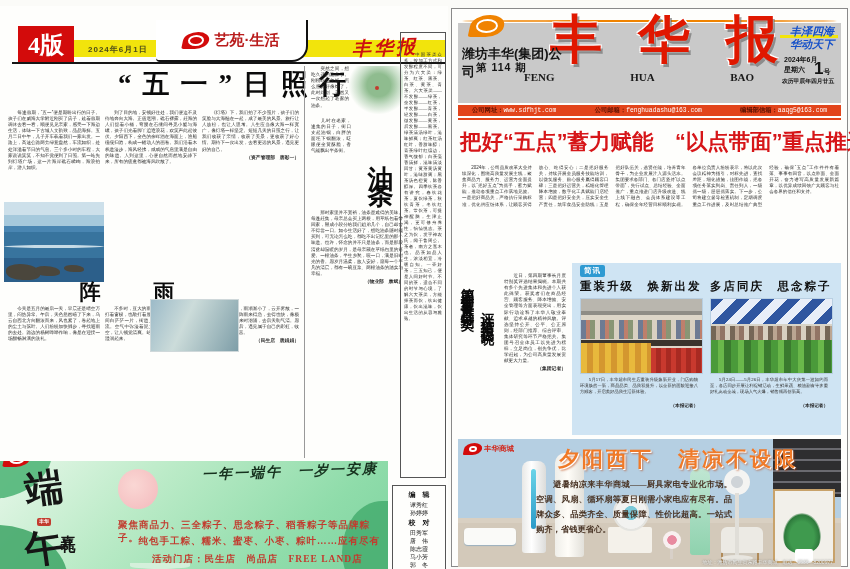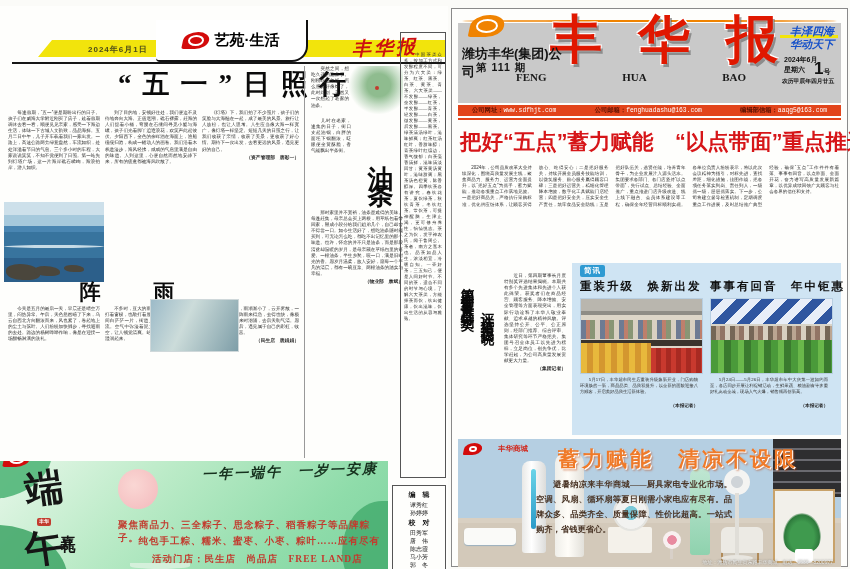--- a/index.html
+++ b/index.html
@@ -9,21 +9,21 @@
   .page-right{left:451px;top:8px;width:397px;height:559px;background:#fefefc;border:1px solid #8a8a8a;box-sizing:border-box;}
 
   
   .yellow-bar{left:12px;top:34px;width:433px;height:17px;background:#f2e40c;clip-path:polygon(26px 100%,40px 0,100% 0,100% 100%,0 100%);}
   .edition-badge{left:18px;top:20px;width:56px;height:37px;background:#d30b0b;color:#fff;display:flex;align-items:center;justify-content:center;font-weight:bold;font-family:"Liberation Serif",serif;}
   .edition-badge span{font-size:24px;}
   .left-date{left:88px;top:38px;font-size:8px;color:#4a4a1a;font-weight:bold;letter-spacing:1px;}
   .section-tab{left:156px;top:14px;width:150px;height:40px;background:#fff;border:2px solid #111;border-top:none;border-left:none;border-radius:0 0 16px 4px;display:flex;align-items:center;justify-content:center;gap:6px;}
   .fh-logo{width:26px;height:17px;background:#d30b0b;border-radius:60% 55% 55% 10%;position:relative;transform:skewX(-12deg);}
   .fh-logo:after{content:"";position:absolute;left:5px;top:3px;right:5px;bottom:3px;border:2px solid #fff;border-radius:50%;transform:skewX(6deg);}
-  .section-name{color:#000000;font-weight:bold;font-size:15px;font-family:"Liberation Sans",sans-serif;}
+  .section-name{color:#b91c1c;font-weight:bold;font-size:15px;font-family:"Liberation Sans",sans-serif;}
   .script-title-left{left:352px;top:29px;font-family:"DejaVu Serif",serif;font-style:italic;font-weight:bold;font-size:19px;color:#cc1010;letter-spacing:3px;transform:rotate(-2deg);}
   .header-rule{left:12px;top:56px;width:433px;height:2px;background:#161616;}
 
   
   .t4{font-size:4.6px;line-height:6.1px;text-align:justify;color:#2c2c2c;overflow:hidden;}
   .attr{display:block;text-align:right;font-weight:bold;margin-top:2px;font-size:4.8px;}
   .title-wuyi{left:118px;top:60px;width:220px;text-align:right;font-family:"Liberation Serif",serif;font-weight:bold;font-size:27px;color:#0a0a0a;letter-spacing:11px;white-space:nowrap;}
   .wy-c1{left:8px;top:104px;width:92px;height:88px;}
   .wy-c2{left:105px;top:104px;width:92px;height:185px;}
   .wy-c3{left:202px;top:104px;width:97px;height:185px;}
@@ -69,21 +69,21 @@
   .ad-stores{position:absolute;left:152px;top:92px;width:230px;font-family:"Liberation Serif",serif;font-weight:bold;font-size:9.5px;color:#c23b2e;letter-spacing:1px;}
   .boat{position:absolute;left:130px;bottom:6px;width:60px;height:6px;background:#dff3e2;border-radius:0 0 50% 50%;opacity:.8;}
 
   
   .masthead{left:6px;top:14px;width:383px;height:80px;background:#c9c9c9;}
   .orange-line-top{left:10px;top:11px;width:375px;height:2px;background:#f08300;border-radius:50%;}
   .yellow-dash{left:328px;top:26px;width:58px;height:3px;background:#f2e40c;}
   .mh-logo{left:18px;top:6px;width:34px;height:22px;background:#f08300;border-radius:60% 55% 55% 10%;transform:skewX(-12deg);}
   .mh-logo:after{content:"";position:absolute;left:6px;top:4px;right:6px;bottom:4px;border:2px solid #fff;border-radius:50%;transform:skewX(6deg);}
   .mh-title{left:62px;top:2px;width:262px;text-align:center;font-family:"Liberation Serif",serif;font-weight:bold;font-size:52px;line-height:58px;color:#e01800;letter-spacing:36px;text-indent:36px;white-space:nowrap;text-shadow:2px 3px 0 rgba(90,90,90,.55),-1px -1px 0 #fff,1px -1px 0 #fff,-1px 1px 0 #fff;}
-  .mh-pinyin{left:50px;top:62px;width:258px;display:flex;justify-content:space-between;font-family:"Liberation Serif",serif;font-weight:bold;font-size:11px;color:#1a1a1a;padding:0 14px;box-sizing:border-box;}
+  .mh-pinyin{left:58px;top:62px;width:258px;display:flex;justify-content:space-between;font-family:"Liberation Serif",serif;font-weight:bold;font-size:11px;color:#1a1a1a;padding:0 14px;box-sizing:border-box;}
   .mh-company{left:10px;top:36px;width:100px;font-size:13px;font-weight:bold;color:#141414;}
   .mh-issue{left:24px;top:52px;font-size:10.5px;font-weight:bold;color:#141414;letter-spacing:1px;}
   .mh-slogan{left:332px;top:16px;width:56px;color:#1550c8;font-family:"Liberation Serif",serif;font-style:italic;font-weight:bold;font-size:11px;line-height:13px;text-align:center;}
   .mh-date{left:332px;top:46px;font-size:7px;font-weight:bold;color:#141414;}
   .mh-week{left:332px;top:56px;font-size:7px;font-weight:bold;color:#141414;}
   .mh-num{left:362px;top:50px;font-size:17px;font-weight:bold;color:#141414;}
   .mh-num small{font-size:7px;font-weight:bold;}
   .mh-lunar{left:330px;top:68px;font-size:5.8px;font-weight:bold;color:#141414;}
   .contact-bar{left:6px;top:96px;width:383px;height:13px;background:#e2441b;display:flex;align-items:center;justify-content:space-between;padding:0 14px;box-sizing:border-box;border-bottom:2px solid #fff;box-shadow:0 2px 0 #e2441b;}
   .contact-item{font-size:6.3px;white-space:nowrap;}
@@ -113,21 +113,21 @@
   .ph1 .stall{position:absolute;left:0;bottom:36%;width:100%;height:8%;background:#3a342c;}
   .ph2{background:linear-gradient(#e8eef5 0 34%,#d8d4c8 34% 100%);}
   .ph2 .banner{position:absolute;left:0;top:0;width:100%;height:34%;background:repeating-linear-gradient(135deg,#2f56a0 0 9px,#e8eef8 9px 18px);}
   .ph2 .crowd{position:absolute;left:0;top:36%;width:100%;height:22%;background:repeating-linear-gradient(90deg,#6a5a4a 0 5px,#b8a08c 5px 9px,#8a6a5a 9px 14px,#d8cfc0 14px 19px);opacity:.9;}
   .ph2 .veg{position:absolute;left:0;bottom:0;width:100%;height:44%;background:repeating-linear-gradient(90deg,#4a9a3a 0 7px,#6ab84a 7px 13px,#3a7a2e 13px 20px);}
   .card-cap{margin-top:3px;font-size:4.3px;line-height:5.8px;text-align:justify;color:#303030;height:26px;overflow:hidden;}
   .card-attr{text-align:right;font-weight:bold;font-size:4.6px;color:#222;}
 
   
   .ad-mall{left:6px;top:430px;width:383px;height:128px;background:linear-gradient(#b5cfe2 0 62%,#d9d0c2 62% 66%,#d3c9ba 66% 100%);overflow:hidden;}
-  .mall-logo-row{position:absolute;left:6px;top:4px;display:flex;align-items:center;gap:16px;}
+  .mall-logo-row{position:absolute;left:6px;top:4px;display:flex;align-items:center;gap:2px;}
   .mall-logo-txt{font-size:7.5px;font-weight:bold;color:#d2281c;}
   .mall-title{position:absolute;left:70px;top:6px;width:300px;text-align:center;font-weight:900;font-size:21px;letter-spacing:3px;color:#f07a28;white-space:nowrap;text-shadow:1px 1px 0 #fff,2px 2px 2px rgba(190,60,0,.55);}
   .mall-body{position:absolute;left:78px;top:38px;width:196px;font-family:"Liberation Serif",serif;font-weight:bold;font-size:8.3px;line-height:15px;color:#4a3526;text-align:justify;}
   .mall-footer{position:absolute;right:8px;bottom:2px;font-size:5px;color:#f2f2ee;text-shadow:0 0 2px #555;}
   .shelf-dark{position:absolute;right:0;top:0;width:68px;height:58px;background:repeating-linear-gradient(#2e2e30 0 9px,#6a6a70 9px 11px);}
   .cabinet{position:absolute;right:6px;top:50px;width:62px;height:74px;background:#f2f0ea;border:2px solid #c8a26a;box-sizing:border-box;}
   .plantpot{position:absolute;right:28px;bottom:4px;width:18px;height:14px;background:#fff;border-radius:2px 2px 4px 4px;}
   .plant{position:absolute;right:20px;bottom:14px;width:38px;height:40px;background:radial-gradient(ellipse at 50% 60%,#3f9a4e 0 45%,#2e7a3c 65%,rgba(0,0,0,0) 72%);border-radius:50% 50% 40% 40%;}
   .chair-seat{position:absolute;right:78px;bottom:14px;width:42px;height:26px;background:#eceae4;border-radius:6px 6px 2px 2px;box-shadow:0 2px 0 #cfc9bd;}
   .chair-leg{position:absolute;right:82px;bottom:4px;width:34px;height:10px;border-left:2px solid #b08a58;border-right:2px solid #b08a58;}
@@ -145,20 +145,23 @@
   .pedestal-base{position:absolute;left:263px;bottom:6px;width:32px;height:6px;background:#e8e6e0;border-radius:50%;}
 </style>
 </head>
 <body>
 
 <div class="canvas">
 
   <div class="ab page-left">
 
     <div class="ab yellow-bar"></div>
+    <div class="ab edition-badge">
+      <span>4版</span>
+    </div>
     <div class="ab left-date">2024年6月1日</div>
     <div class="ab section-tab">
       <span class="fh-logo"></span>
       <span class="section-name">艺苑·生活</span>
     </div>
     <div class="ab script-title-left">丰华报</div>
     <div class="ab header-rule"></div>
 
     <div class="ab title-wuyi">“五一”日照行</div>
     <div class="ab t4 wy-c1">　　每逢假期，“五一”便是期盼出行的日子。孩子们在威海大学附近刚买了房子，趁着假期调休去看一看，顺便见见亲家，感受一下海边生活，体味一下古城人文韵致，品品海鲜。五月二日中午，儿子开车载着我们一家出发。一路上，高速公路两旁绿意盎然，车流如织，处处洋溢着节日的气息。三个多小时的车程，大家说说笑笑，不知不觉便到了日照。第一站先到灯塔广场，这一片海岸礁石嶙峋，海浪拍岸，游人如织。</div>
@@ -241,21 +244,21 @@
     <div class="ab masthead"></div>
     <div class="ab yellow-dash"></div>
     <div class="ab mh-logo"></div>
     <div class="ab mh-title">丰华报</div>
     <div class="ab mh-pinyin">
       <span>FENG</span>
       <span>HUA</span>
       <span>BAO</span>
     </div>
     <div class="ab mh-company">潍坊丰华(集团)公司</div>
-    <div class="ab mh-issue">第 111 期</div>
+    <div class="ab mh-issue">第 114 期</div>
     <div class="ab mh-slogan">
       <span>丰泽四海</span><br>
       <span>华动天下</span>
     </div>
     <div class="ab mh-date">2024年6月</div>
     <div class="ab mh-week">星期六</div>
     <div class="ab mh-num"><span>1</span><small>号</small></div>
     <div class="ab mh-lunar">农历甲辰年四月廿五</div>
 
     <div class="ab contact-bar">
@@ -283,21 +286,21 @@
           <div class="crowd"></div>
           <div class="stall"></div>
           <div class="fruitY"></div>
           <div class="fruitR"></div>
         </div>
         <div class="card-cap">　　5月17日，丰华超市民生店重装升级焕新开业，门店购物环境焕然一新，商品品类、品质双提升，以全新的面貌迎接八方顾客，开启美好品质生活新体验。</div>
         <div class="card-attr">（本报记者）</div>
       </div>
 
       <div class="card card2">
-        <div class="card-title">事事有回音　年中钜惠</div>
+        <div class="card-title">多店同庆　思念粽子</div>
         <div class="card-photo ph2">
           <div class="banner"></div>
           <div class="crowd"></div>
           <div class="veg"></div>
         </div>
         <div class="card-cap">　　5月24日——5月26日，丰华超市年中大庆第一波如约而至，各店同步开展让利促销活动，生鲜果蔬、粮油副食等多重好礼惠动全城，现场人气火爆，销售额再创新高。</div>
         <div class="card-attr">（本报记者）</div>
       </div>
     </div>
 
@@ -317,18 +320,18 @@
       <div class="minifan"></div>
       <div class="tower3"></div>
       <div class="pedestal-head"></div>
       <div class="pedestal-pole"></div>
       <div class="pedestal-base"></div>
 
       <div class="mall-logo-row">
         <span class="fh-logo" style="width:18px;height:12px;"></span>
         <span class="mall-logo-txt">丰华商城</span>
       </div>
-      <div class="mall-title">蓄力赋能　清凉不设限</div>
+      <div class="mall-title">夕阳西下　清凉不设限</div>
       <div class="mall-body">　　避暑纳凉来丰华商城——厨具家电专业化市场。空调、风扇、循环扇等夏日刚需小家电应有尽有。品牌众多、品类齐全、质量保障、性价比超高。一站式购齐，省钱更省心。</div>
       <div class="mall-footer">地址：潍坊市民生街东路丰华商城　电话：0536—8200977</div>
     </div>
   </div>
 </div>
 
 </body></html>

